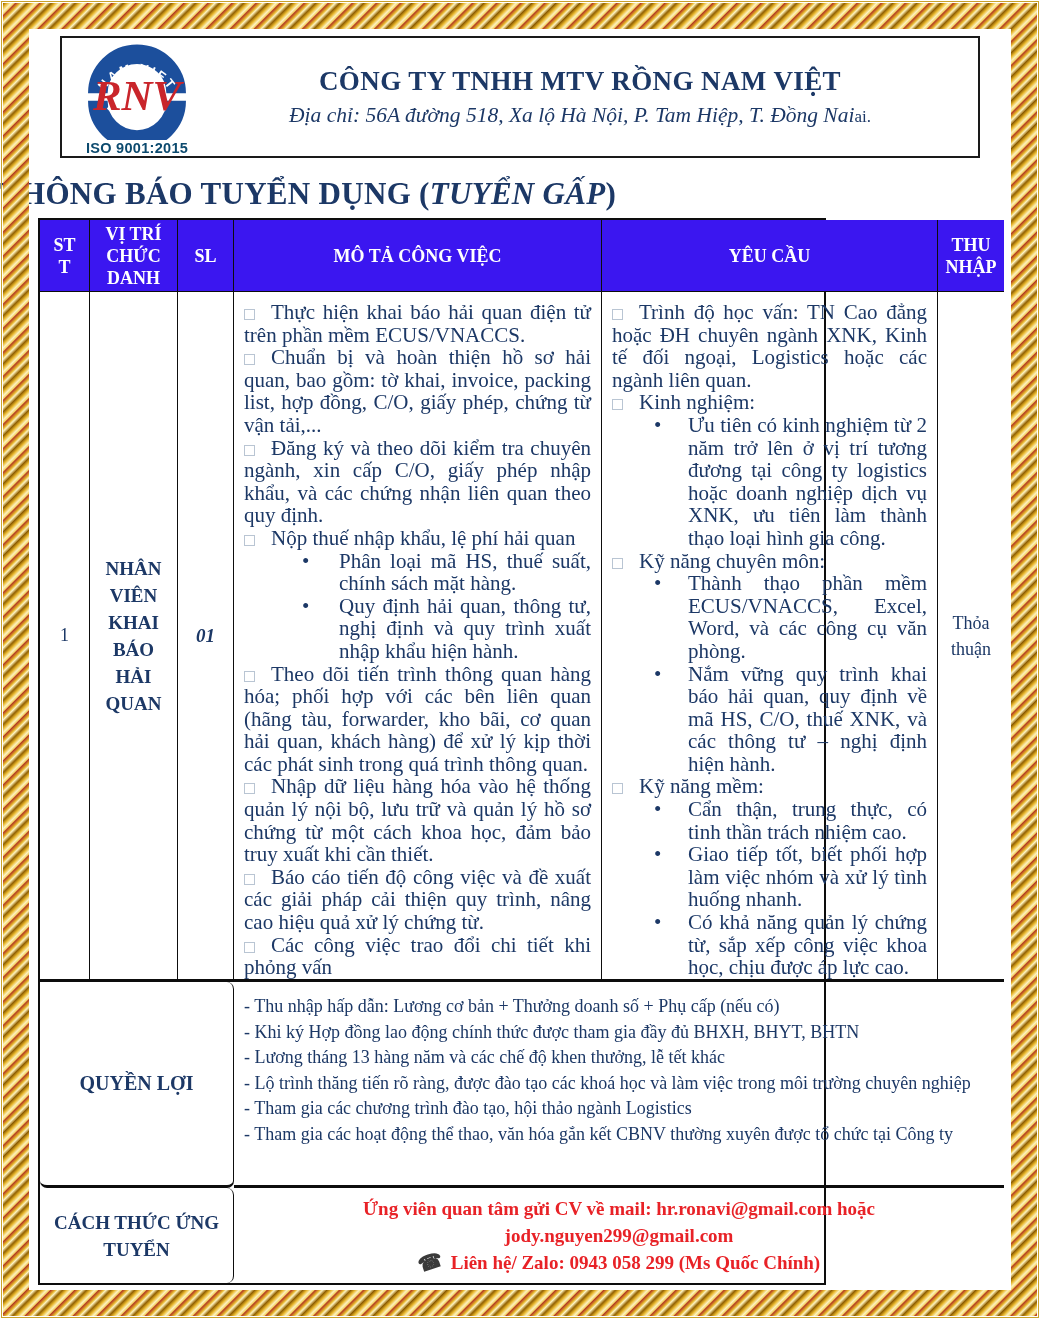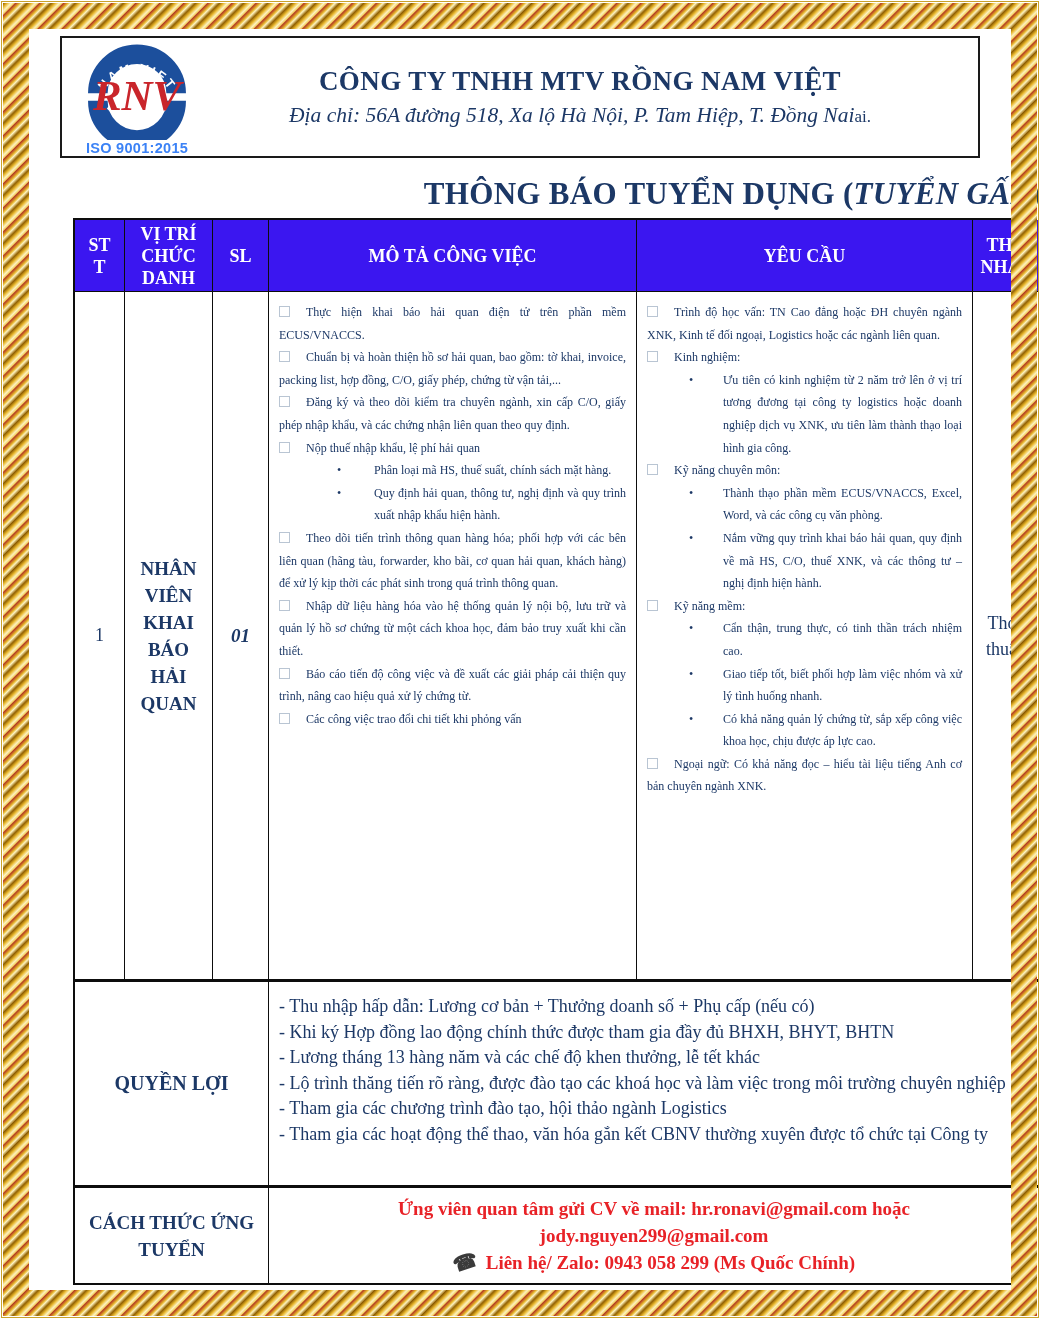--- a/index.html
+++ b/index.html
@@ -21,63 +21,63 @@
   .frame{position:absolute;inset:3px;border:26px solid transparent;pointer-events:none;z-index:5;
     border-image:repeating-linear-gradient(135deg,
       #8a5a00 0px,#e6b42a 3px,#fdf3c0 6px,#f3cf62 8px,#b23b22 9px,
       #e6b42a 12px,#fdf3c0 14px,#9a6a0a 17px) 26;}
   .frame-edge{position:absolute;inset:1px;border:1.5px solid #caa22a;pointer-events:none;z-index:6;}
 
   
   .header-box{position:absolute;left:60px;top:36px;width:920px;height:122px;
     border:2px solid #1a1a1a;display:flex;align-items:center;background:#fff;}
   .logo-wrap{width:150px;flex:0 0 150px;display:flex;flex-direction:column;align-items:center;padding-top:4px;}
-  .iso{font-weight:bold;color:#3b82f6;font-size:14.5px;letter-spacing:.3px;font-family:"Liberation Sans","DejaVu Sans",sans-serif;}
+  .iso{font-weight:bold;color:#0c4a6e;font-size:14.5px;letter-spacing:.3px;font-family:"Liberation Sans","DejaVu Sans",sans-serif;}
   .company-text{flex:1;text-align:center;padding-right:30px;}
   .company-name{font-size:27px;font-weight:bold;letter-spacing:.4px;}
   .company-address{font-size:21.5px;margin-top:6px;}
   .addr-i{font-style:italic;}
   .addr-s{font-size:17px;}
 
   
-  .doc-title{position:absolute;left:0;top:176px;width:100%;text-align:right;
+  .doc-title{position:absolute;left:0;top:176px;width:100%;text-align:left;
     font-size:31px;font-weight:bold;color:var(--navy);letter-spacing:.3px;}
   .t-it{font-style:italic;}
 
   
-  .jobtable{position:absolute;left:38px;top:218px;width:964px;display:grid;
+  .jobtable{position:absolute;left:38px;top:218px;width:788px;display:grid;
     grid-template-columns:50px 88px 56px 368px 336px 66px;
     grid-template-rows:72px 690px 206px 95px;
-    border:2.5px solid var(--ink);background:#fff;margin-left:35px;}
+    border:2.5px solid var(--ink);background:#fff;}
   .cell{border-right:1.6px solid var(--ink);border-bottom:1.6px solid var(--ink);overflow:hidden;}
   .no-r{border-right:none;}
   .no-b{border-bottom:none;}
   .sep-b{border-bottom:3px solid var(--ink);}
   .th{background:var(--header-bg);color:#fff;font-weight:bold;font-size:18px;line-height:22px;
       display:flex;align-items:center;justify-content:center;text-align:center;white-space:pre-line;}
   .td-center{display:flex;align-items:center;justify-content:center;text-align:center;}
   .stt-val{font-size:18px;}
   .pos-val{font-size:19px;font-weight:bold;line-height:27px;padding:4px;}
   .sl-val{font-size:19px;font-weight:bold;font-style:italic;}
   .sal-val{font-size:18px;line-height:26px;}
 
   
-  .listcell{padding:9px 10px 0 10px;font-size:12px;line-height:22.6px;}
+  .listcell{padding:9px 10px 0 10px;font-size:21px;line-height:22.6px;}
   .li-sq{text-align:justify;}
   .li-sq .marker{display:inline-block;width:11px;height:11px;border:1.5px solid var(--sq-border);
       margin-right:16px;transform:translateY(1px);}
   .li-dot{position:relative;text-align:justify;}
   .desc .li-dot{padding-left:95px;}
   .desc .li-dot .marker{position:absolute;left:58px;top:0;}
   .req .li-dot{padding-left:76px;}
   .req .li-dot .marker{position:absolute;left:42px;top:0;}
 
   
   .label-cell{display:flex;align-items:center;justify-content:center;text-align:center;
-      font-weight:bold;color:var(--navy);font-size:20px;line-height:27px;padding:0 10px;}
+      font-weight:bold;color:var(--navy);font-size:20px;line-height:27px;padding:0 10px;border-radius:7px;}
   .benefits-content{padding:12px 14px 0 10px;font-size:18px;line-height:25.5px;text-align:justify;}
   .benefit-line .it{font-style:italic;}
 
   
   .contact-content{display:flex;flex-direction:column;align-items:center;justify-content:center;
       color:var(--red);font-weight:bold;font-size:19px;line-height:27px;text-align:left;}
   .phone{color:#3a3a3a;margin-right:8px;font-size:20px;display:inline-block;transform:rotate(-18deg);}
 
   
   .arc-label{fill:#fff;font-weight:bold;font-size:13.5px;letter-spacing:2.5px;

